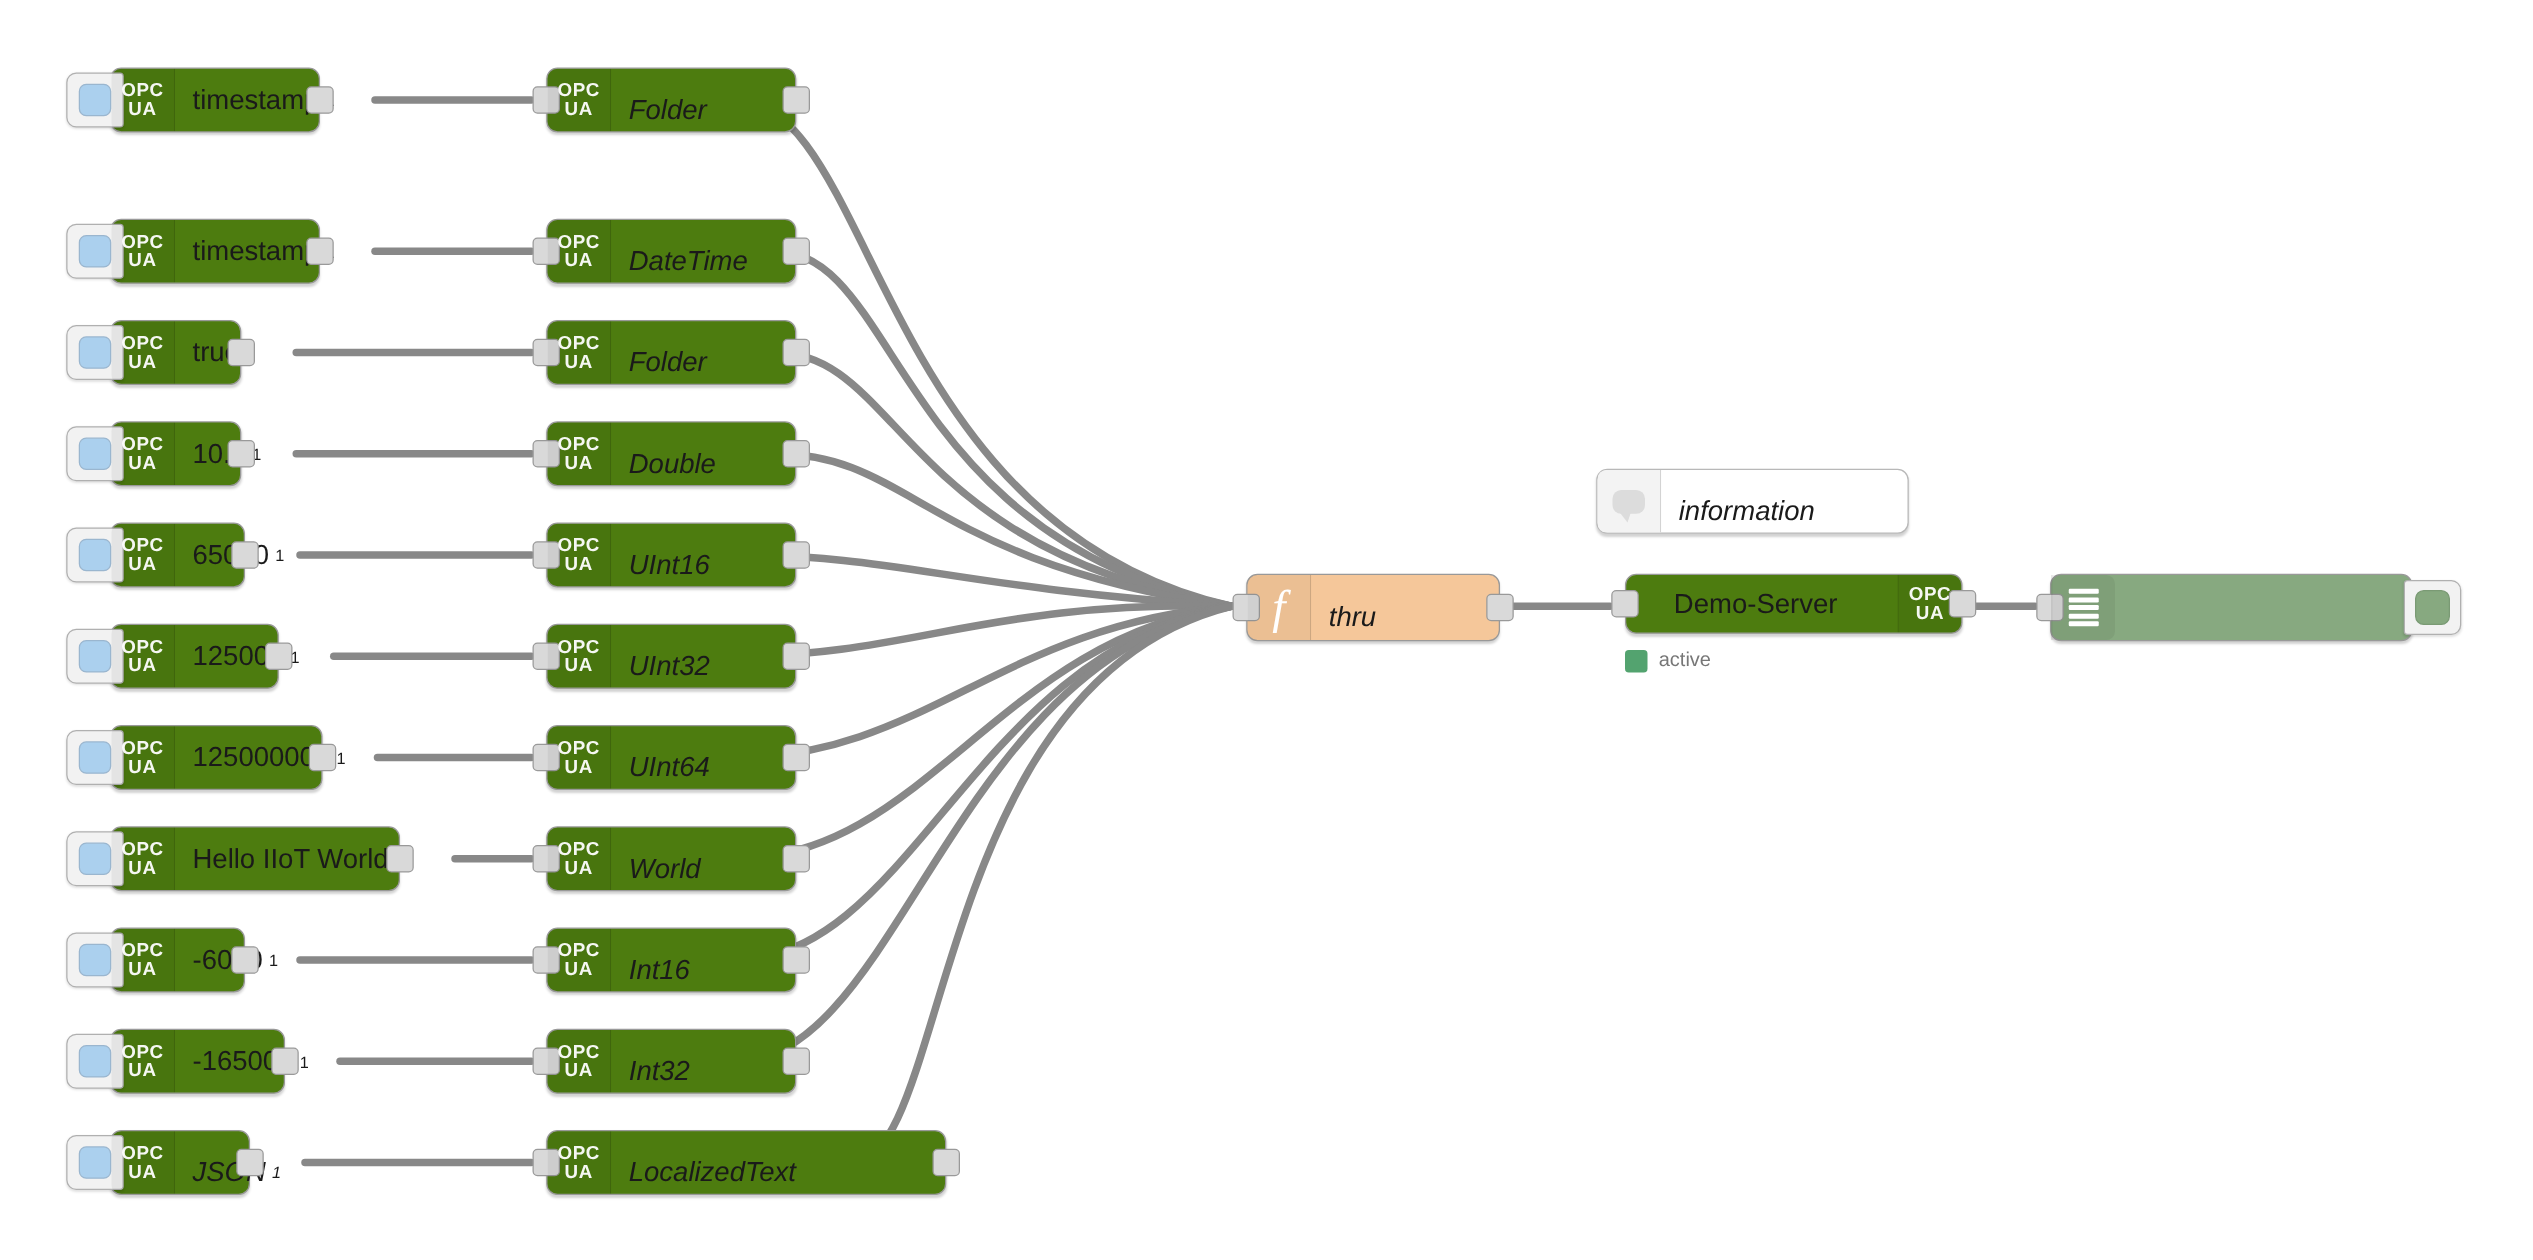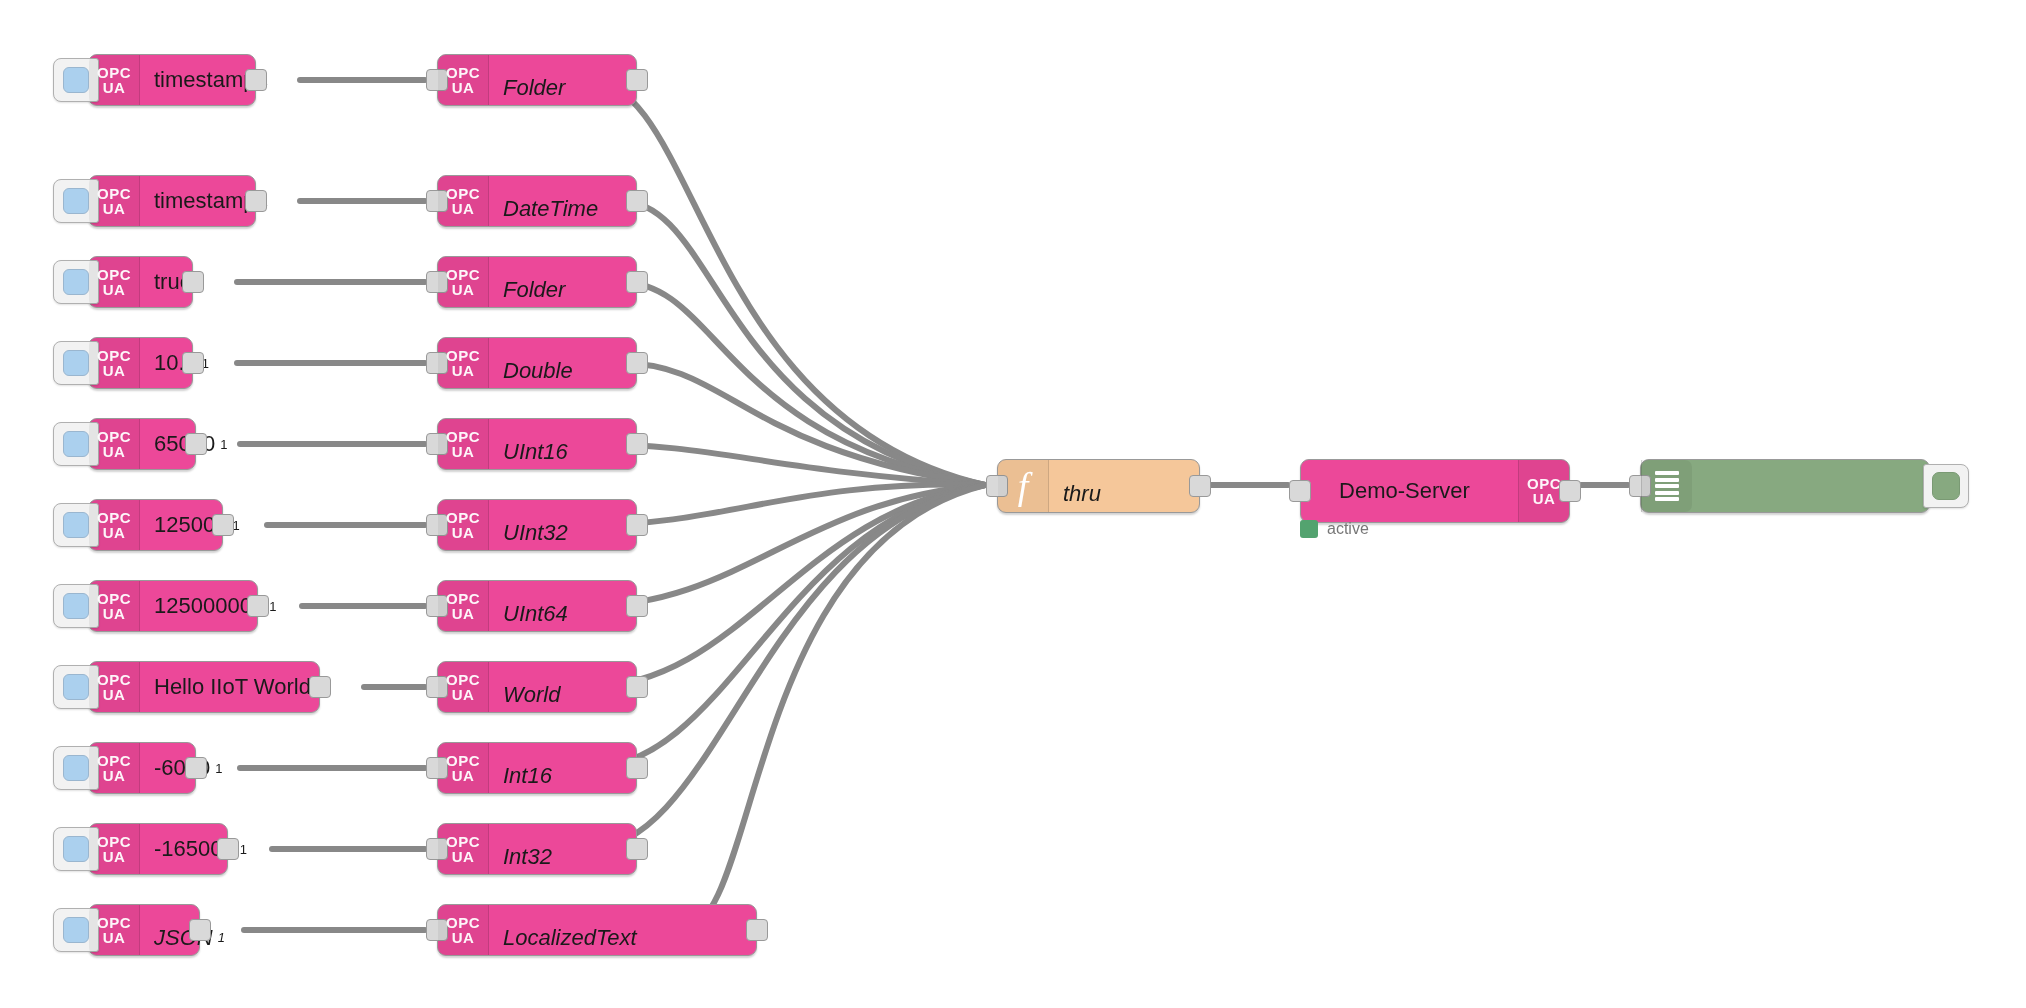--- a/index.html
+++ b/index.html
@@ -42,21 +42,21 @@
     position: absolute;
     display: flex;
     align-items: stretch;
     box-sizing: border-box;
     border: 1.5px solid #999999;
     border-radius: 9px;
     height: 52px;
     box-shadow: 0 2px 2px rgba(0,0,0,0.18);
     overflow: visible;
   }
-  .node.opc   { background: #ec4899; }
+  .node.opc   { background: #4d7c0f; }
   .node.func  { background: #f5c79a; }
   .node.debug { background: #87a980; }
   .node.comment {
     background: #ffffff;
     border-color: #b8b8b8;
   }
 
   
   .icon-cell {
     width: 50px;
@@ -548,31 +548,37 @@
           <span class="opcua-glyph">
             <span>OPC</span>
             <span>UA</span>
           </span>
         </div>
         <div class="label-cell italic">LocalizedText</div>
         <span class="port out"></span>
       </div>
     </div>
 
+  <div class="node comment" style="left:1277px; top:375px; width:250px; height:52px;">
+    <div class="icon-cell">
+      <span class="bubble-icon"></span>
+    </div>
+    <div class="label-cell italic">information</div>
+  </div>
 
   <div class="node func" style="left:997px; top:459px; width:203px; height:54px;">
     <span class="port in"></span>
     <div class="icon-cell">
       <span class="fn-glyph">f</span>
     </div>
     <div class="label-cell italic">thru</div>
     <span class="port out"></span>
   </div>
 
-  <div class="node opc" style="left:1300px; top:459px; width:270px; height:64px;gap:10px;">
+  <div class="node opc" style="left:1300px; top:459px; width:270px; height:48px;gap:10px;">
     <span class="port in"></span>
     <div class="label-cell center">Demo-Server</div>
     <div class="icon-cell right">
       <span class="opcua-glyph">
         <span>OPC</span>
         <span>UA</span>
       </span>
     </div>
     <span class="port out"></span>
   </div>

